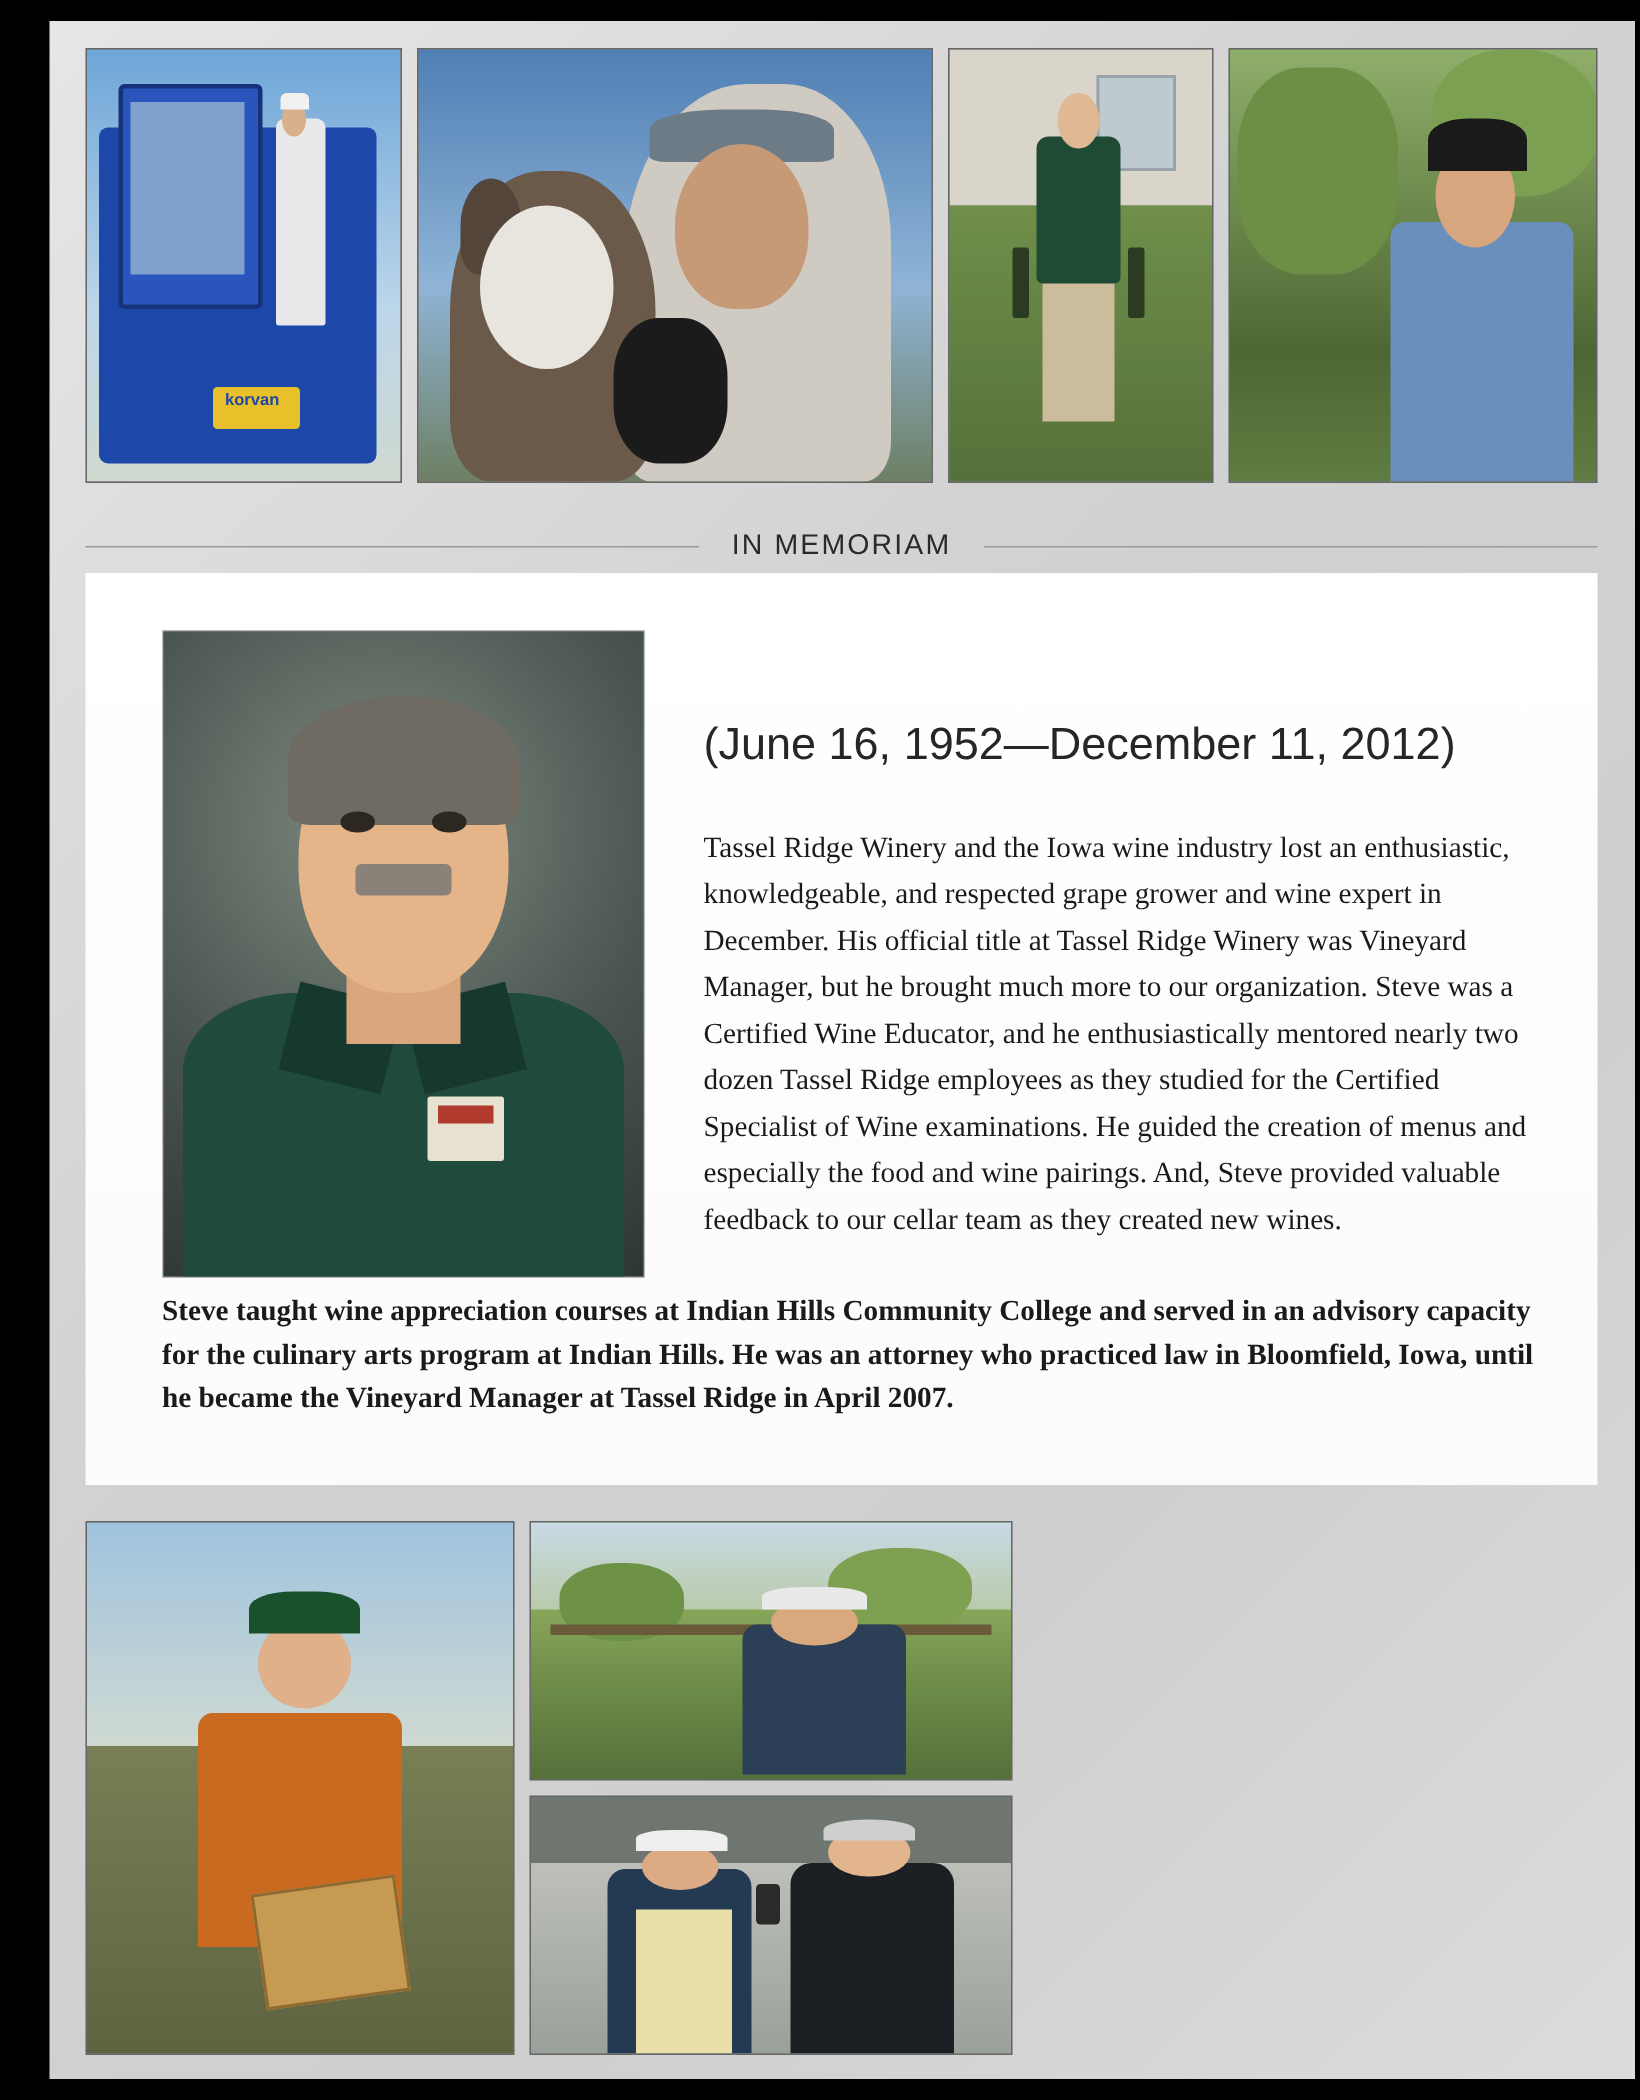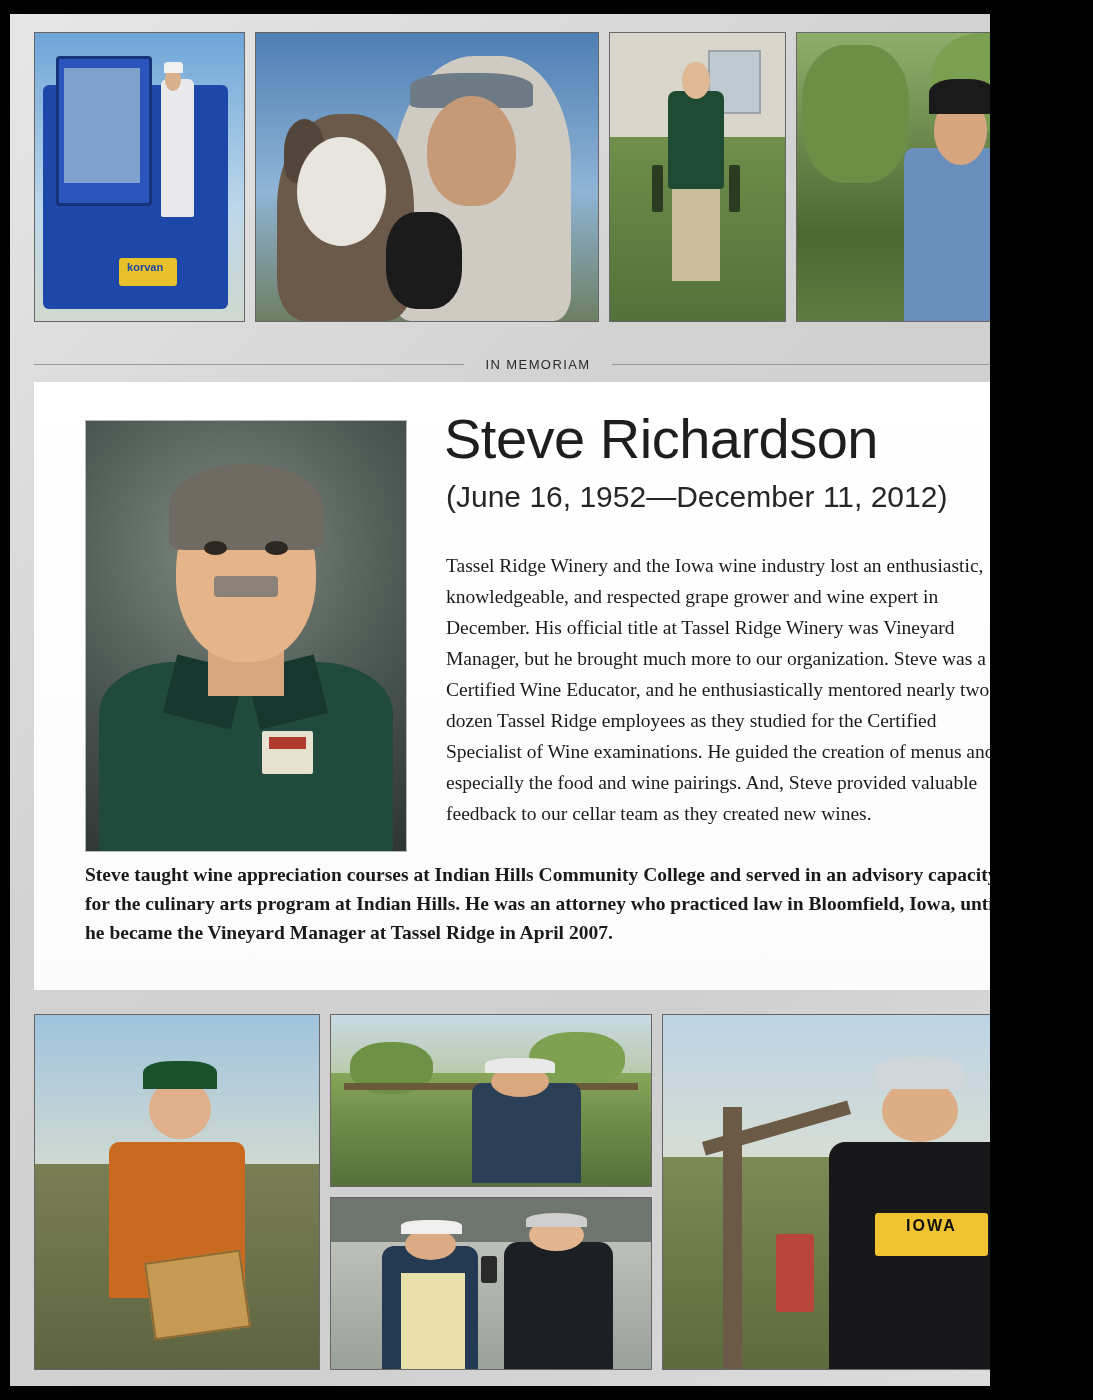--- a/index.html
+++ b/index.html
@@ -7,23 +7,23 @@
   body {
     width: 1093px;
     height: 1400px;
     background: #000000;
     font-family: "Liberation Serif", serif;
     overflow: hidden;
   }
 
   .page {
     position: absolute;
-    left: 10px;
+    left: 33px;
     top: 14px;
-    width: 980px;
+    width: 1057px;
     height: 1372px;
     background: #d8d8d8;
     background: linear-gradient(135deg, #e6e6e6 0%, #d2d2d2 40%, #cfcfcf 70%, #dcdcdc 100%);
     overflow: hidden;
   }
 
   
   .top-strip {
     position: absolute;
     left: 24px;
@@ -99,21 +99,21 @@
     left: 24px;
     top: 332px;
     width: 1008px;
     height: 36px;
     display: flex;
     align-items: center;
   }
   .rule { flex: 1 1 auto; height: 1px; background: #9a9a9a; }
   .memoriam-label {
     font-family: "Liberation Sans", sans-serif;
-    font-size: 13px;
+    font-size: 19px;
     letter-spacing: 1.4px;
     color: #2a2a2a;
     padding: 0 22px;
     white-space: nowrap;
   }
 
   
   .content {
     position: absolute;
     left: 24px;
@@ -321,21 +321,20 @@
       <div class="head"></div>
       <div class="hair"></div>
       <div class="eyeL"></div>
       <div class="eyeR"></div>
       <div class="mous"></div>
       <div class="badge">
           <i></i>
         </div>
     </div>
 
-    <div class="headline">Steve Richardson</div>
     <div class="dates">(June 16, 1952—December 11, 2012)</div>
 
     <div class="col-text">Tassel Ridge Winery and the Iowa wine industry lost an enthusiastic, knowledgeable, and respected grape grower and wine expert in December. His official title at Tassel Ridge Winery was Vineyard Manager, but he brought much more to our organization. Steve was a Certified Wine Educator, and he enthusiastically mentored nearly two dozen Tassel Ridge employees as they studied for the Certified Specialist of Wine examinations. He guided the creation of menus and especially the food and wine pairings. And, Steve provided valuable feedback to our cellar team as they created new wines.</div>
 
     <div class="full-text">
       <p>Steve taught wine appreciation courses at Indian Hills Community College and served in an advisory capacity for the culinary arts program at Indian Hills. He was an attorney who practiced law in Bloomfield, Iowa, until he became the Vineyard Manager at Tassel Ridge in April 2007.</p>
     </div>
 
   </div>
 
@@ -369,28 +368,16 @@
         <div class="vestA"></div>
         <div class="headA"></div>
         <div class="capA"></div>
         <div class="manB"></div>
         <div class="headB"></div>
         <div class="hairB"></div>
         <div class="mic"></div>
       </div>
     </div>
 
-    <div class="photo b4">
-      <div class="sky"></div>
-      <div class="field"></div>
-      <div class="limb"></div>
-      <div class="trunk"></div>
-      <div class="hoodie"></div>
-      <div class="iowa"></div>
-      <div class="iowatxt">IOWA</div>
-      <div class="head"></div>
-      <div class="cap"></div>
-      <div class="shear"></div>
-    </div>
 
   </div>
 
 </div>
 
 </body></html>

